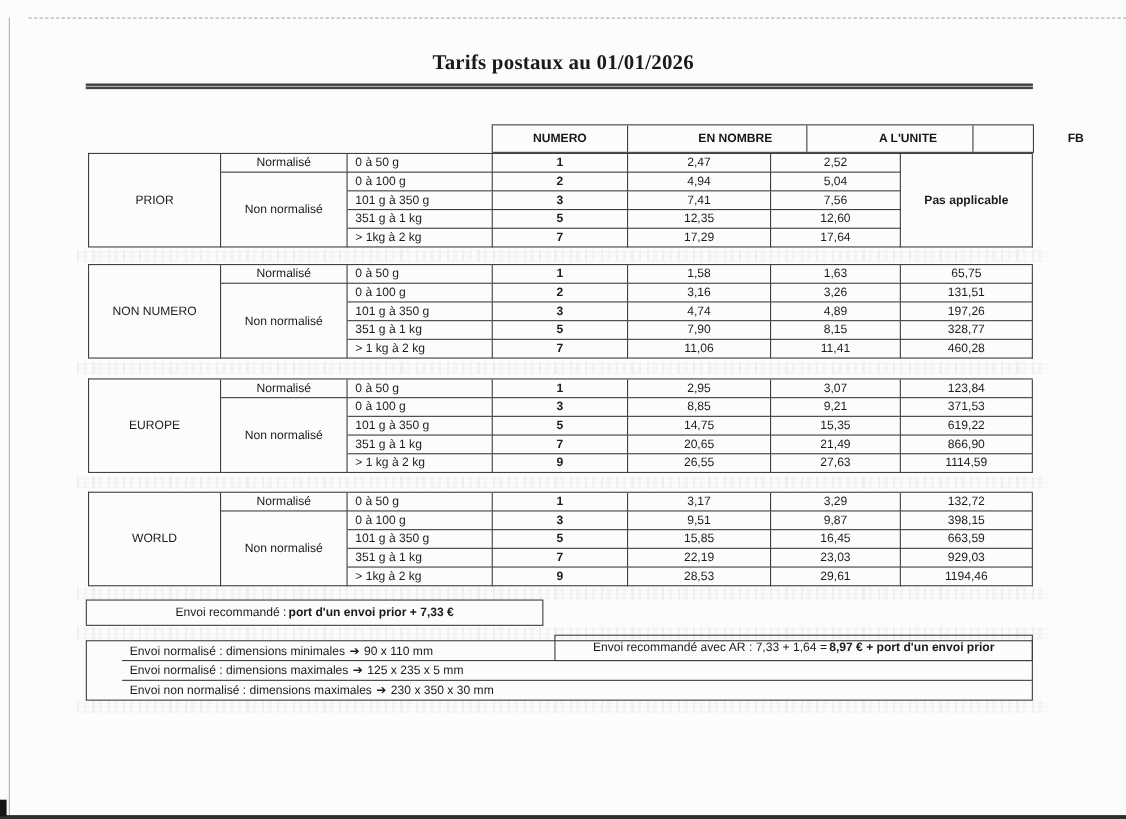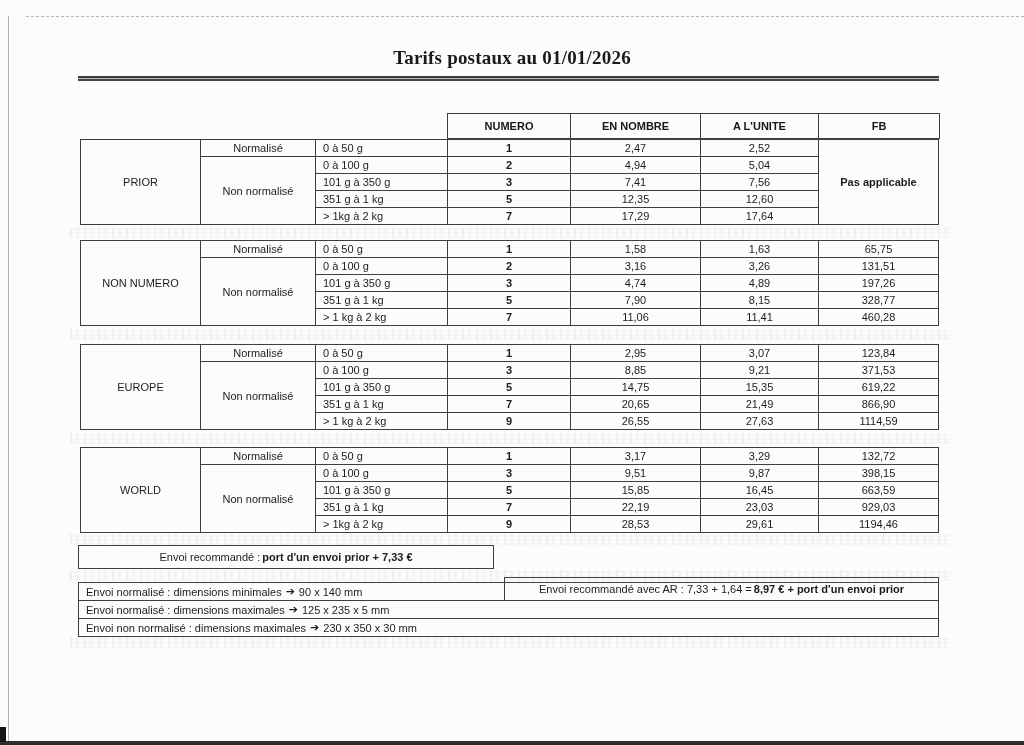--- a/index.html
+++ b/index.html
@@ -28,21 +28,21 @@
     font-family:"Liberation Serif","DejaVu Serif",serif;
     font-size:19px;font-weight:bold;letter-spacing:.2px;color:#1a1a1a;
   }
   .title-rule{
     position:absolute;top:76px;left:78px;width:861px;height:1px;background:#b9b9b9;
     border-top:2px solid #3c3c3c;border-bottom:2px solid #454545;
   }
   
   .hdr{
     position:absolute;left:447px;top:113px;width:493px;height:26px;box-sizing:border-box;
-    border:1px solid var(--bc);display:grid;grid-template-columns:123px 130px 118px 120px;
+    border:1px solid var(--bc);display:grid;grid-template-columns:123px 130px 118px 120px;gap:33px;
   }
   .hdr .hcell{
     border-right:1px solid var(--bc);display:flex;align-items:center;justify-content:center;
     font-size:11px;font-weight:bold;color:#161616;
   }
   .hdr .hcell:last-child{border-right:none;}
   
   .section{
     position:absolute;left:80px;width:859px;height:86px;box-sizing:border-box;
     border-top:1px solid var(--bc);border-left:1px solid var(--bc);
@@ -69,21 +69,21 @@
   }
   .rec-left{left:78px;width:416px;}
   .rec-right{left:504px;width:435px;margin-top:32px;}
   .rec span{padding:0 1px;}
   .dims{
     position:absolute;left:78px;top:582px;width:861px;box-sizing:border-box;
     border:1px solid var(--bc);
   }
   .dims .drow{
     height:17px;border-bottom:1px solid var(--bc);display:flex;align-items:center;
-    padding-left:7px;font-size:11px;white-space:nowrap;
+    padding-left:7px;font-size:11px;white-space:nowrap;margin-left:32px;
   }
   .dims .drow:last-child{border-bottom:none;}
   .arrow{font-family:"DejaVu Sans",sans-serif;margin:0 4px;font-size:11px;}
 </style>
 </head>
 <body>
 
 <div class="page">
 
   <div class="scan-top"></div>
@@ -233,21 +233,21 @@
   </div>
   <div class="rec rec-right">
     <span>Envoi recommandé avec AR : 7,33 + 1,64 = </span>
     <span class="bold">8,97 € + port d'un envoi prior</span>
   </div>
 
   <div class="dims">
     <div class="drow">
       <span>Envoi normalisé : dimensions minimales</span>
       <span class="arrow">➔</span>
-      <span>90 x 140 mm</span>
+      <span>90 x 110 mm</span>
     </div>
     <div class="drow">
       <span>Envoi normalisé : dimensions maximales</span>
       <span class="arrow">➔</span>
       <span>125 x 235 x 5 mm</span>
     </div>
     <div class="drow">
       <span>Envoi non normalisé : dimensions maximales</span>
       <span class="arrow">➔</span>
       <span>230 x 350 x 30 mm</span>

